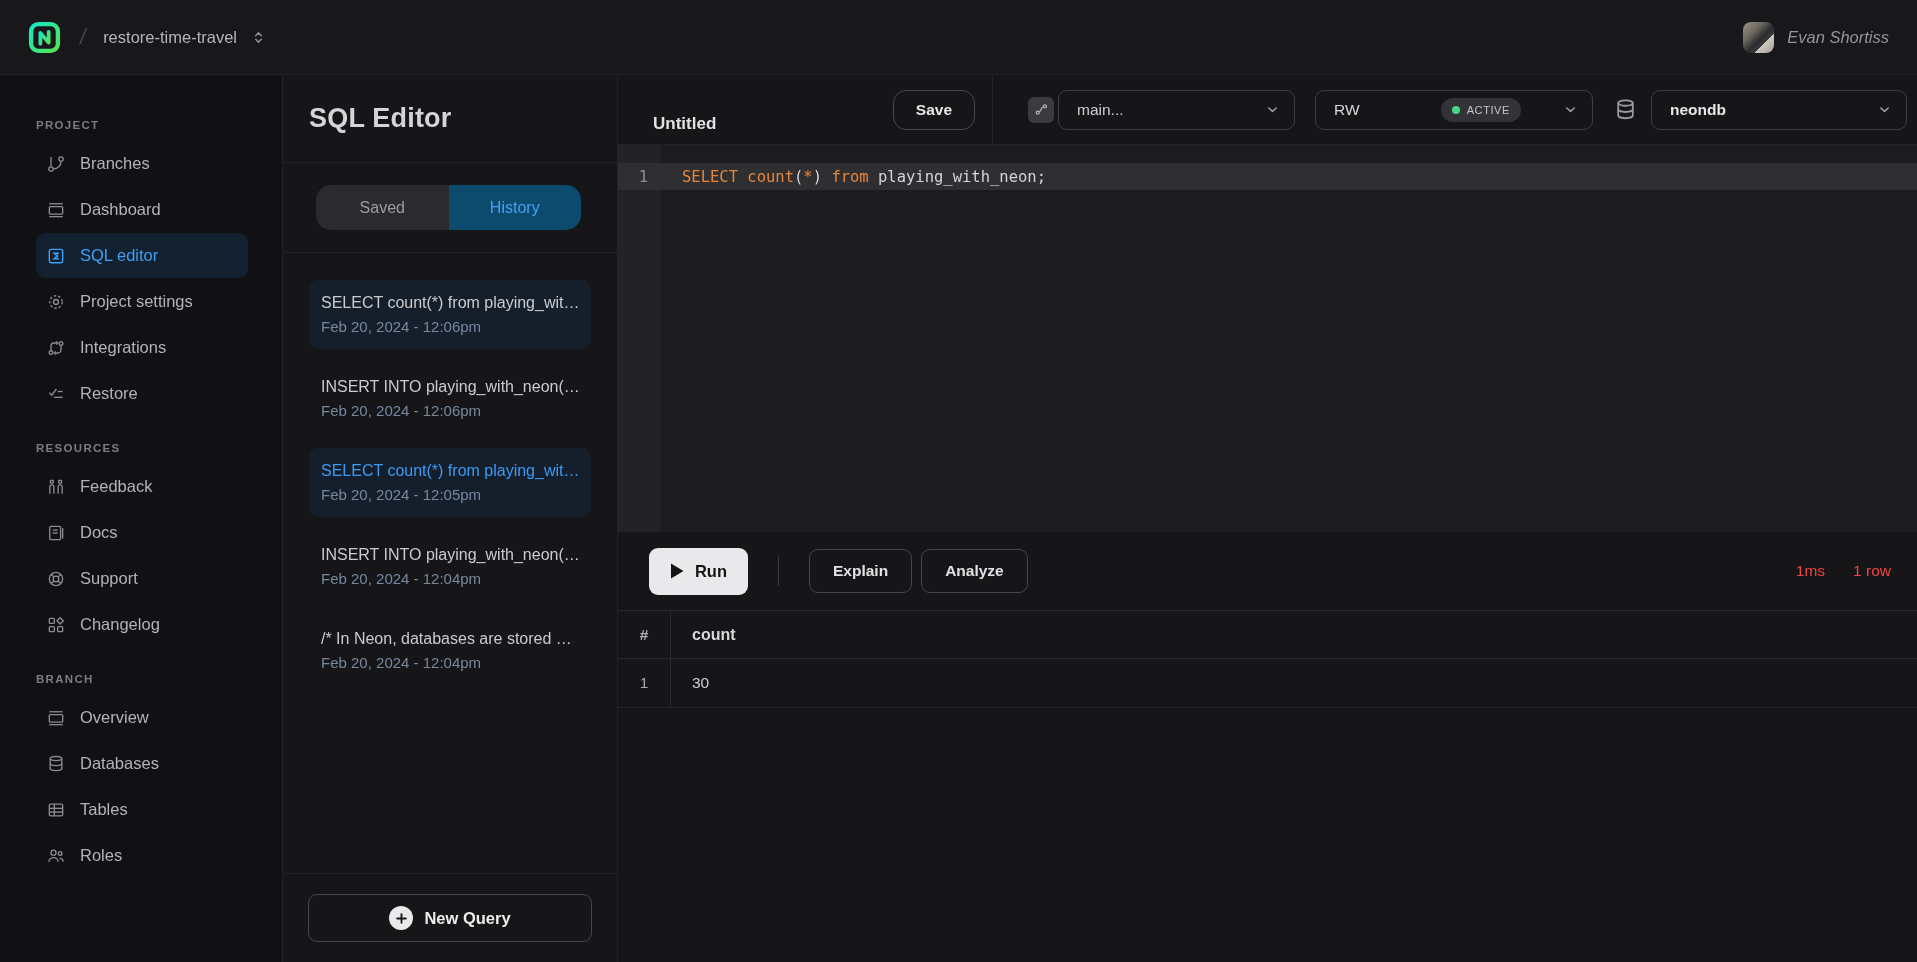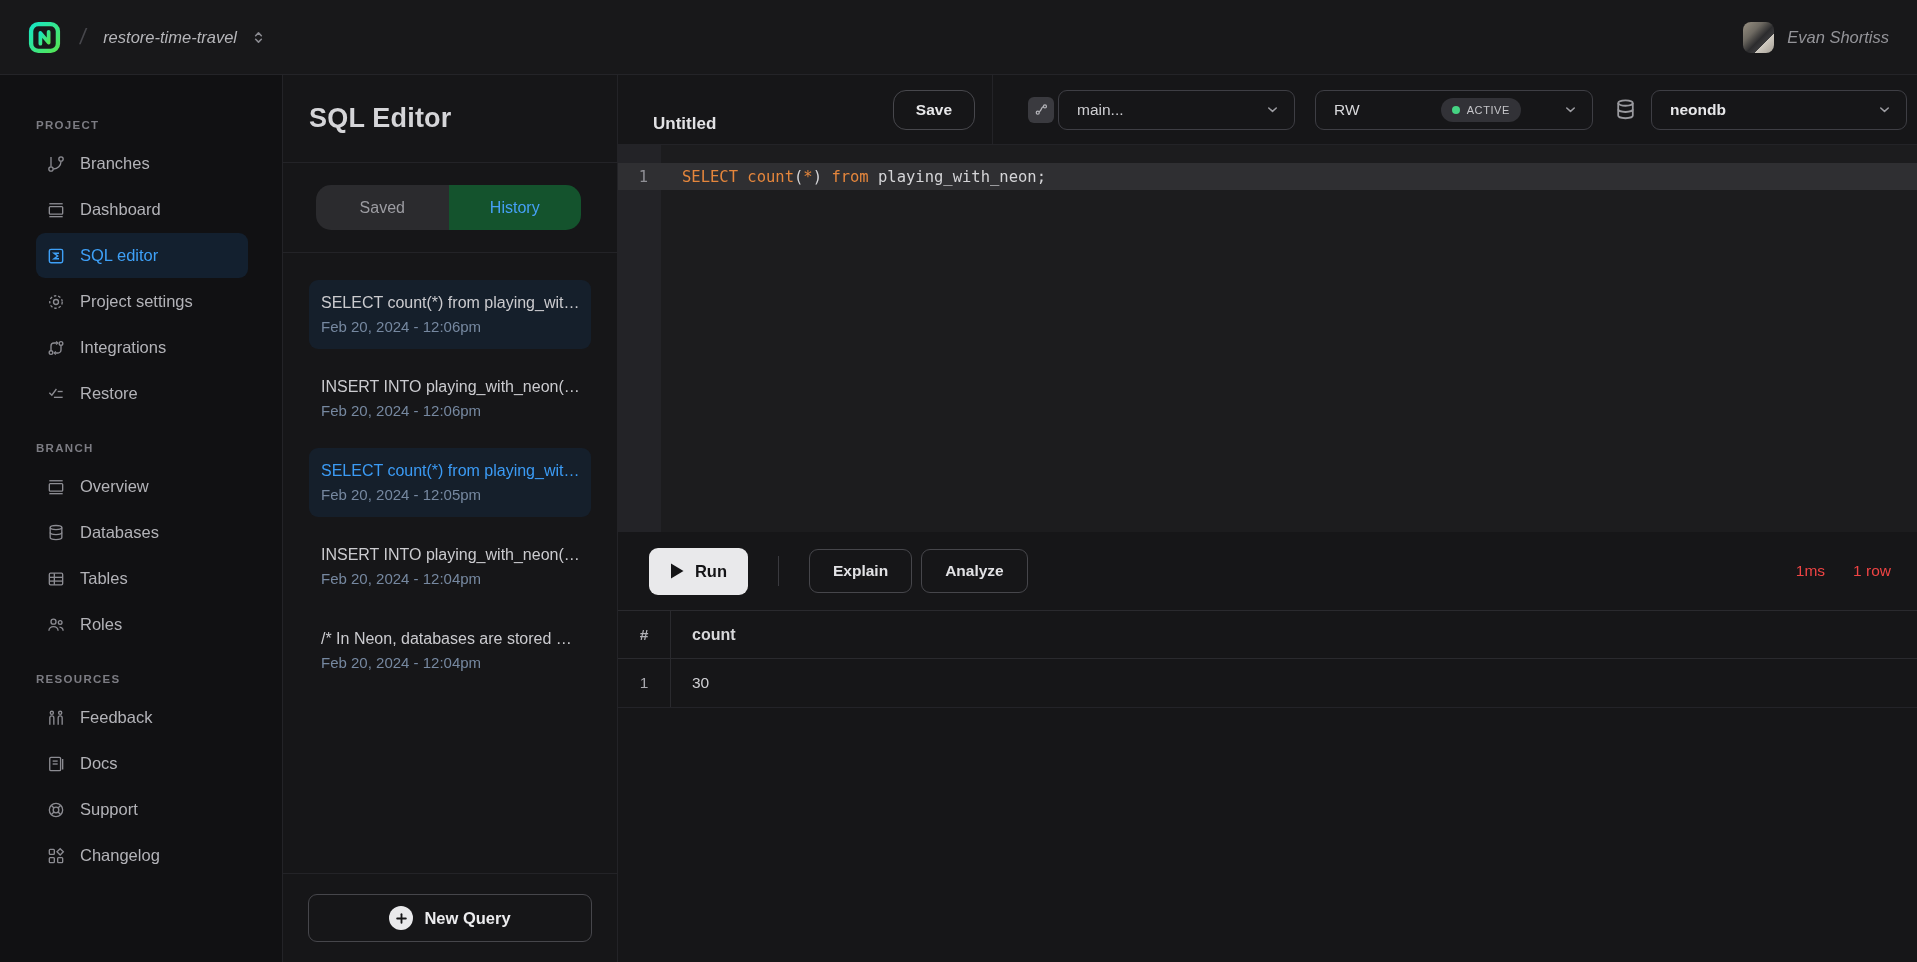--- a/index.html
+++ b/index.html
@@ -4,21 +4,21 @@
 <style>
   * { margin:0; padding:0; box-sizing:border-box; }
   html,body { width:1917px; height:962px; overflow:hidden; background:#131315;
     font-family:"Liberation Sans", sans-serif; -webkit-font-smoothing:antialiased; }
 
   
   .topbar { height:75px; background:#18181a; border-bottom:1px solid #242428;
     display:flex; align-items:center; padding:0 28px; }
   .tb-logo { width:33px; height:33px; display:flex; }
   .tb-slash { color:#47474c; font-size:22px; font-weight:300; margin:0 17px 0 19px; transform:skewX(-8deg); }
-  .tb-project { color:#b5b5b9; font-size:16.5px;font-style:italic; }
+  .tb-project { color:#b5b5b9; font-size:16.5px; }
   .tb-updown { margin-left:13px; color:#8a8a90; display:flex; }
   .tb-user { margin-left:auto; display:flex; align-items:center; gap:13px; cursor:pointer;font-style:italic; }
   .avatar { width:31px; height:31px; border-radius:8px;
     background:linear-gradient(135deg,#9a9284 0%,#6e6a62 32%,#2c2c2e 55%,#3a3a3c 68%,#cfcac1 69%,#a39d93 100%); }
   .tb-name { color:#949499; font-size:16.5px; }
 
   .app { display:flex; height:887px; }
 
   
   .sidebar { width:282px; flex:none; background:#111113; padding-top:44px; overflow:hidden; }
@@ -37,21 +37,21 @@
     border-left:1px solid #232327; border-right:1px solid #232327;
     display:flex; flex-direction:column; }
   .qp-header { height:88px; flex:none; border-bottom:1px solid #232327;
     display:flex; align-items:center; padding-left:26px; }
   .qp-title { font-size:27px; font-weight:700; color:#d5d5d8; letter-spacing:.2px; }
   .qp-tabs { height:90px; flex:none; border-bottom:1px solid #232327;
     display:flex; align-items:center; padding-left:33px; }
   .seg { display:flex; width:265px; height:45px; border-radius:15px; overflow:hidden; font-size:16px; }
   .seg-tab { flex:1; display:flex; align-items:center; justify-content:center; cursor:pointer; }
   .seg-tab.saved { background:#2b2b2e; color:#9c9ca2; }
-  .seg-tab.history { background:#14532d; color:#46a0f6; }
+  .seg-tab.history { background:#0c4a6e; color:#46a0f6; }
   .qp-list { flex:1; padding:27px 26px 0; overflow:hidden; }
   .hist-item { border-radius:9px; padding:11px 12px; margin-bottom:15px; cursor:pointer; }
   .hist-item.hl { background:#151f2b; }
   .hist-q { font-size:16px; line-height:24px; color:#cbcbcf; white-space:nowrap; overflow:hidden; }
   .hist-item.sel .hist-q { color:#3b9bf5; }
   .hist-t { font-size:15px; line-height:23px; color:#7688a0; }
   .qp-footer { height:89px; flex:none; border-top:1px solid #232327;
     display:flex; align-items:center; justify-content:center; }
   .new-query { width:284px; height:48px; border:1px solid #46464b; border-radius:9px;
     background:transparent; display:flex; align-items:center; justify-content:center;
@@ -197,58 +197,20 @@
         <svg viewBox="0 0 24 24" fill="none" stroke="currentColor" stroke-width="1.6">
             <path d="M4 10.5l3 3L12.5 6"></path>
             <path d="M14 9h6"></path>
             <path d="M9.5 16h10.5"></path>
           </svg>
         <span>Restore</span>
       </div>
     </div>
 
     <div class="side-section">
-      <div class="side-label">BRANCH</div>
-      <div class="side-item">
-        <svg viewBox="0 0 24 24" fill="none" stroke="currentColor" stroke-width="1.6">
-            <path d="M4 4.5h16"></path>
-            <rect x="4" y="8" width="16" height="9" rx="1"></rect>
-            <path d="M4 20h16"></path>
-          </svg>
-        <span>Overview</span>
-      </div>
-      <div class="side-item">
-        <svg viewBox="0 0 24 24" fill="none" stroke="currentColor" stroke-width="1.6">
-            <ellipse cx="12" cy="5.5" rx="7" ry="2.5"></ellipse>
-            <path d="M5 5.5v6c0 1.4 3.1 2.5 7 2.5s7-1.1 7-2.5v-6"></path>
-            <path d="M5 11.5v6c0 1.4 3.1 2.5 7 2.5s7-1.1 7-2.5v-6"></path>
-          </svg>
-        <span>Databases</span>
-      </div>
-      <div class="side-item">
-        <svg viewBox="0 0 24 24" fill="none" stroke="currentColor" stroke-width="1.6">
-            <rect x="4" y="5" width="16" height="14" rx="1.5"></rect>
-            <line x1="4" y1="10" x2="20" y2="10"></line>
-            <line x1="4" y1="14.5" x2="20" y2="14.5"></line>
-            <line x1="10" y1="5" x2="10" y2="19"></line>
-          </svg>
-        <span>Tables</span>
-      </div>
-      <div class="side-item">
-        <svg viewBox="0 0 24 24" fill="none" stroke="currentColor" stroke-width="1.6">
-            <circle cx="9" cy="8" r="3"></circle>
-            <path d="M3.5 19c0-3 2.5-5 5.5-5s5.5 2 5.5 5"></path>
-            <circle cx="17" cy="9" r="2.2"></circle>
-            <path d="M16.2 14.5c2.6.2 4.3 2 4.3 4.5"></path>
-          </svg>
-        <span>Roles</span>
-      </div>
-    </div>
-
-    <div class="side-section">
       <div class="side-label">RESOURCES</div>
       <div class="side-item">
         <svg viewBox="0 0 24 24" fill="none" stroke="currentColor" stroke-width="1.6">
             <circle cx="7" cy="5.8" r="1.9"></circle>
             <path d="M4.6 20v-8.2a2.4 2.4 0 0 1 4.8 0V20"></path>
             <circle cx="17" cy="5.8" r="1.9"></circle>
             <path d="M14.6 20v-8.2a2.4 2.4 0 0 1 4.8 0V20"></path>
           </svg>
         <span>Feedback</span>
       </div>
@@ -273,20 +235,58 @@
         <span>Support</span>
       </div>
       <div class="side-item">
         <svg viewBox="0 0 24 24" fill="none" stroke="currentColor" stroke-width="1.6">
             <rect x="4" y="4" width="6" height="6" rx="1"></rect>
             <rect x="4" y="14" width="6" height="6" rx="1"></rect>
             <rect x="14" y="14" width="6" height="6" rx="1"></rect>
             <path d="M17 3.2 20.8 7 17 10.8 13.2 7z"></path>
           </svg>
         <span>Changelog</span>
+      </div>
+    </div>
+
+    <div class="side-section">
+      <div class="side-label">BRANCH</div>
+      <div class="side-item">
+        <svg viewBox="0 0 24 24" fill="none" stroke="currentColor" stroke-width="1.6">
+            <path d="M4 4.5h16"></path>
+            <rect x="4" y="8" width="16" height="9" rx="1"></rect>
+            <path d="M4 20h16"></path>
+          </svg>
+        <span>Overview</span>
+      </div>
+      <div class="side-item">
+        <svg viewBox="0 0 24 24" fill="none" stroke="currentColor" stroke-width="1.6">
+            <ellipse cx="12" cy="5.5" rx="7" ry="2.5"></ellipse>
+            <path d="M5 5.5v6c0 1.4 3.1 2.5 7 2.5s7-1.1 7-2.5v-6"></path>
+            <path d="M5 11.5v6c0 1.4 3.1 2.5 7 2.5s7-1.1 7-2.5v-6"></path>
+          </svg>
+        <span>Databases</span>
+      </div>
+      <div class="side-item">
+        <svg viewBox="0 0 24 24" fill="none" stroke="currentColor" stroke-width="1.6">
+            <rect x="4" y="5" width="16" height="14" rx="1.5"></rect>
+            <line x1="4" y1="10" x2="20" y2="10"></line>
+            <line x1="4" y1="14.5" x2="20" y2="14.5"></line>
+            <line x1="10" y1="5" x2="10" y2="19"></line>
+          </svg>
+        <span>Tables</span>
+      </div>
+      <div class="side-item">
+        <svg viewBox="0 0 24 24" fill="none" stroke="currentColor" stroke-width="1.6">
+            <circle cx="9" cy="8" r="3"></circle>
+            <path d="M3.5 19c0-3 2.5-5 5.5-5s5.5 2 5.5 5"></path>
+            <circle cx="17" cy="9" r="2.2"></circle>
+            <path d="M16.2 14.5c2.6.2 4.3 2 4.3 4.5"></path>
+          </svg>
+        <span>Roles</span>
       </div>
     </div>
   </div>
 
   <div class="qpanel">
     <div class="qp-header">
       <span class="qp-title">SQL Editor</span>
     </div>
     <div class="qp-tabs">
       <div class="seg">

